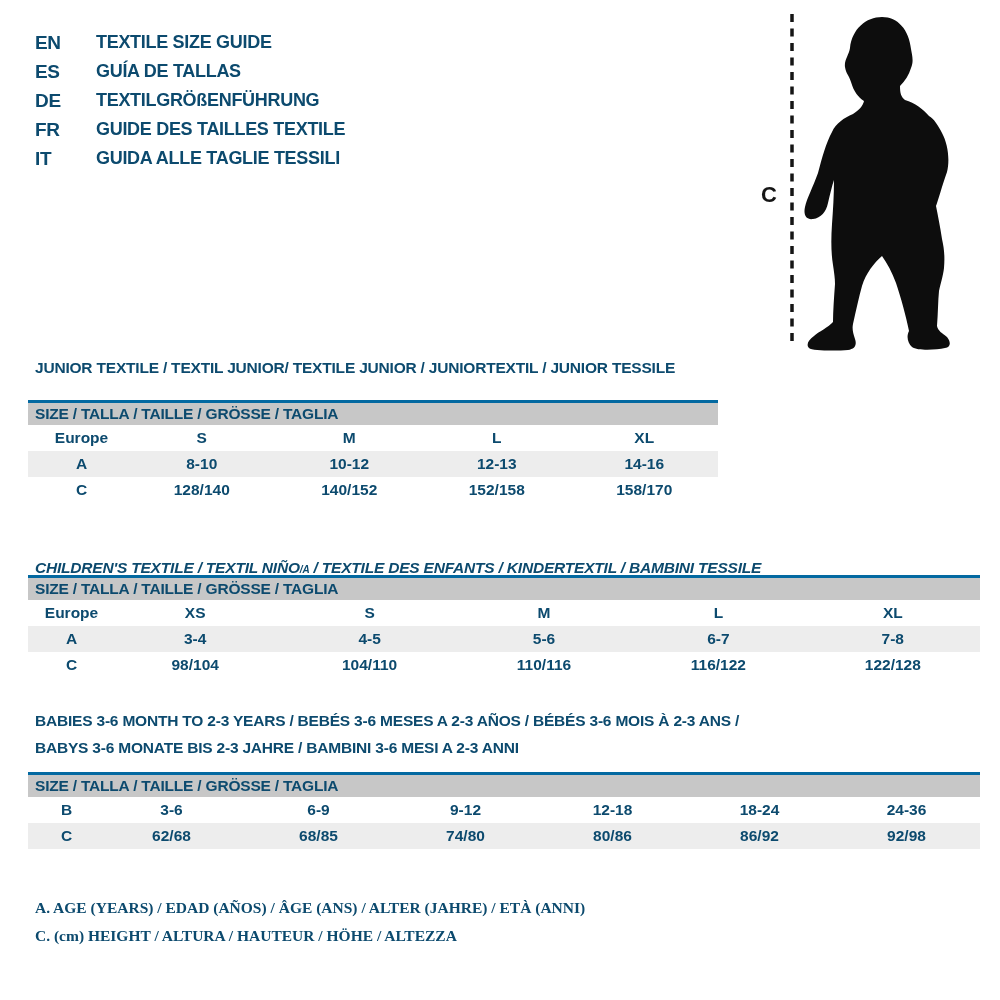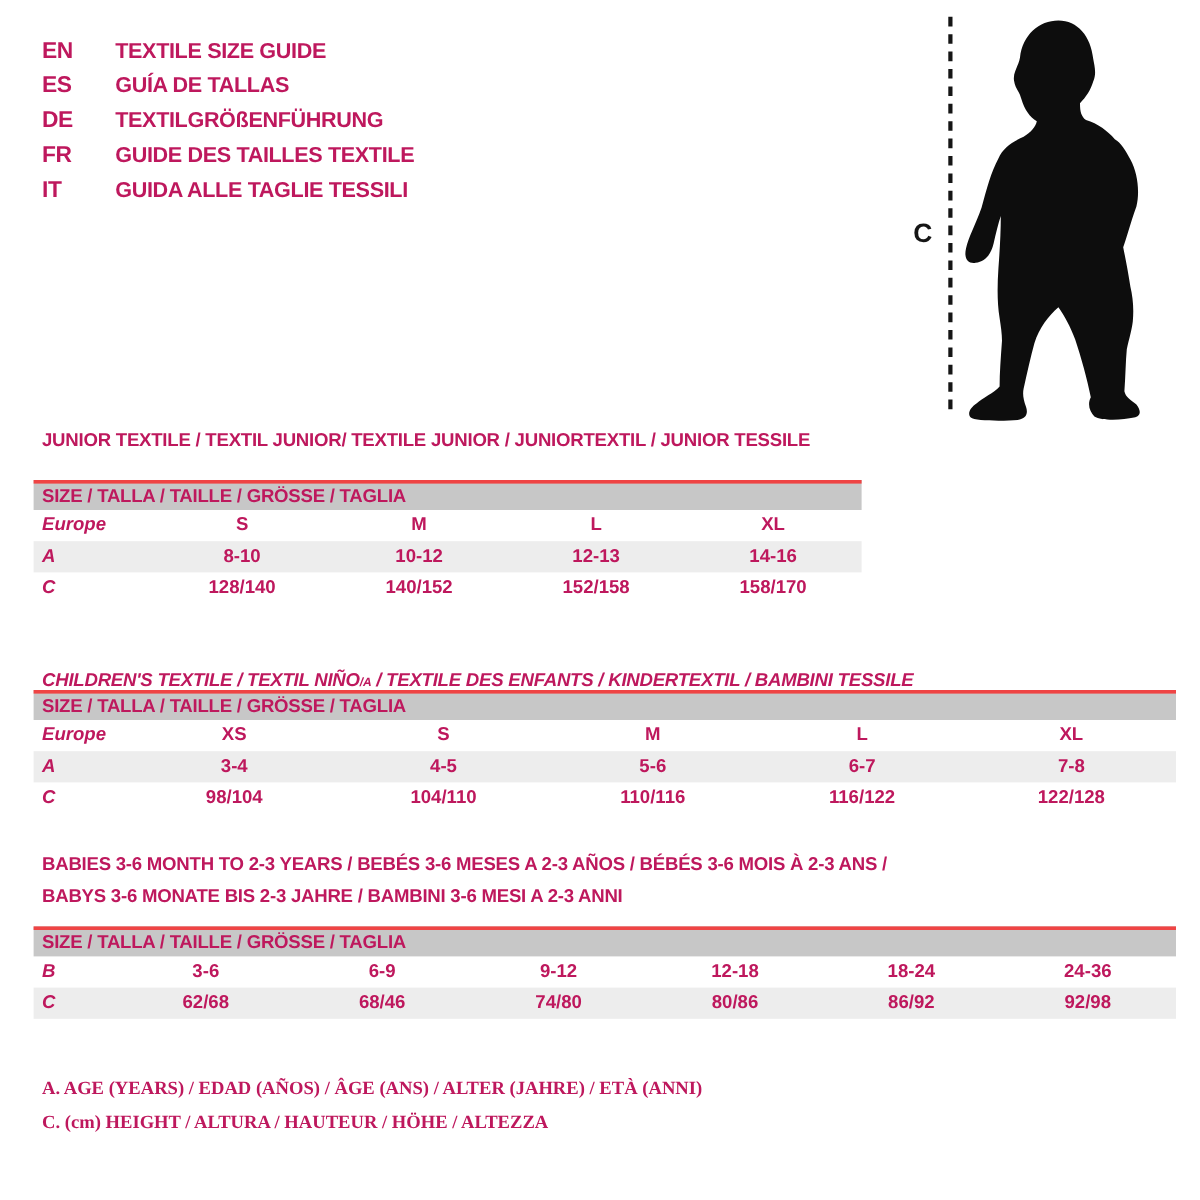--- a/index.html
+++ b/index.html
@@ -1,18 +1,18 @@
 <!DOCTYPE html>
 <html><head>
 <meta charset="utf-8">
 <style>
   html,body { margin:0; padding:0; background:#ffffff; }
   .page {
     position:relative; width:1000px; height:1000px; background:#ffffff;
-    font-family:"Liberation Sans", sans-serif; color:#be185d; overflow:hidden;
+    font-family:"Liberation Sans", sans-serif; color:#0c4a6e; overflow:hidden;
   }
 
   
   .lang-block { position:absolute; left:35px; top:28px; }
   .lang-row { display:flex; height:29px; align-items:center; }
   .lang-code { width:61px; font-weight:700; font-size:19px; letter-spacing:-0.3px; }
   .lang-label { font-weight:700; font-size:18px; letter-spacing:-0.3px; white-space:nowrap; }
 
   
   .figure { position:absolute; left:745px; top:5px; width:235px; height:355px; }
@@ -27,29 +27,29 @@
   .title-children { top:559px;font-style:italic; }
   .title-babies { top:707px; line-height:27px; }
   .sub-a { font-size:10px; }
 
   
   .stable { position:absolute; left:28px; }
   .junior-table { top:400px; width:690px; }
   .children-table { top:575px; width:952px; }
   .babies-table { top:772px; width:952px; }
   .size-bar {
-    height:22px; background:#c7c7c7; border-top:3px solid #ef4444;
+    height:22px; background:#c7c7c7; border-top:3px solid #0369a1;
     display:flex; align-items:center; padding-left:7px;
     font-weight:700; font-size:15.5px; letter-spacing:-0.2px;
   }
   .trow { display:grid; height:26px; align-items:center; font-weight:700; font-size:15.5px; }
   .junior-table .trow { grid-template-columns:100px repeat(4, 1fr); }
   .children-table .trow { grid-template-columns:80px repeat(5, 1fr); }
   .babies-table .trow { grid-template-columns:70px repeat(6, 1fr); }
-  .rlabel { padding-left:7px; text-align:left;font-style:italic; }
+  .rlabel { padding-left:7px; text-align:center; }
   .cell { text-align:center; }
   .stripe { background:#ededed; }
 
   
   .footnotes { position:absolute; left:35px; top:894px;font-family:Liberation Serif, serif; }
   .footnote { font-weight:700; font-size:15.5px; line-height:28px; white-space:nowrap; }
 </style>
 </head>
 <body>
 
@@ -168,21 +168,21 @@
       <span class="cell">3-6</span>
       <span class="cell">6-9</span>
       <span class="cell">9-12</span>
       <span class="cell">12-18</span>
       <span class="cell">18-24</span>
       <span class="cell">24-36</span>
     </div>
     <div class="trow stripe">
       <span class="rlabel">C</span>
       <span class="cell">62/68</span>
-      <span class="cell">68/46</span>
+      <span class="cell">68/85</span>
       <span class="cell">74/80</span>
       <span class="cell">80/86</span>
       <span class="cell">86/92</span>
       <span class="cell">92/98</span>
     </div>
   </div>
 
   <div class="footnotes">
     <div class="footnote">A. AGE (YEARS) / EDAD (AÑOS) / ÂGE (ANS) / ALTER (JAHRE) / ETÀ (ANNI)</div>
     <div class="footnote">C. (cm) HEIGHT / ALTURA / HAUTEUR / HÖHE / ALTEZZA</div>

